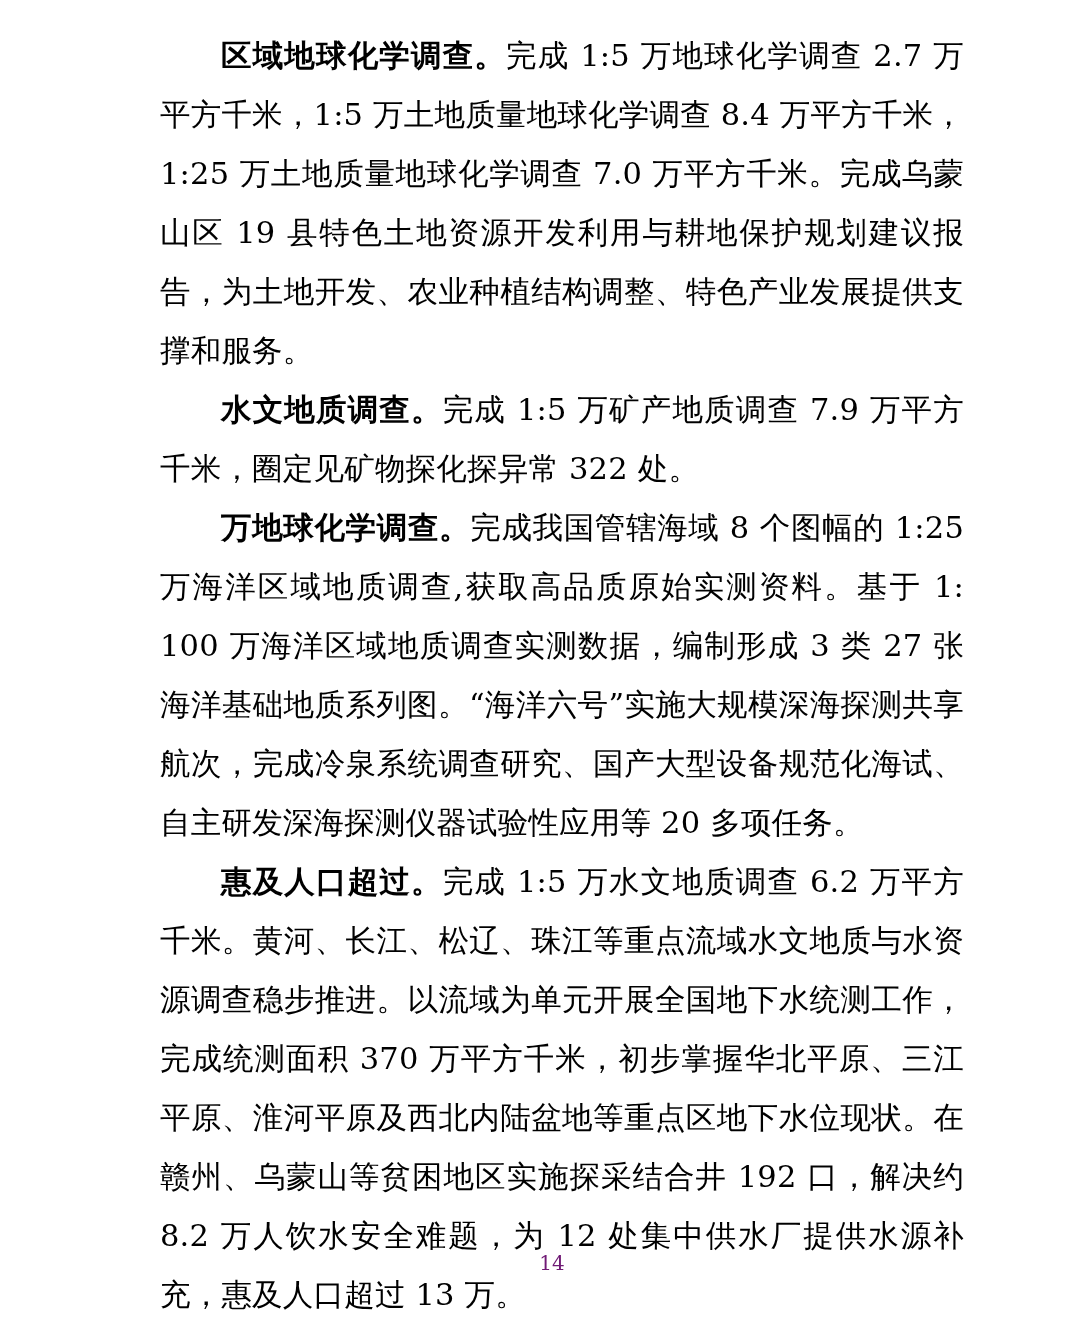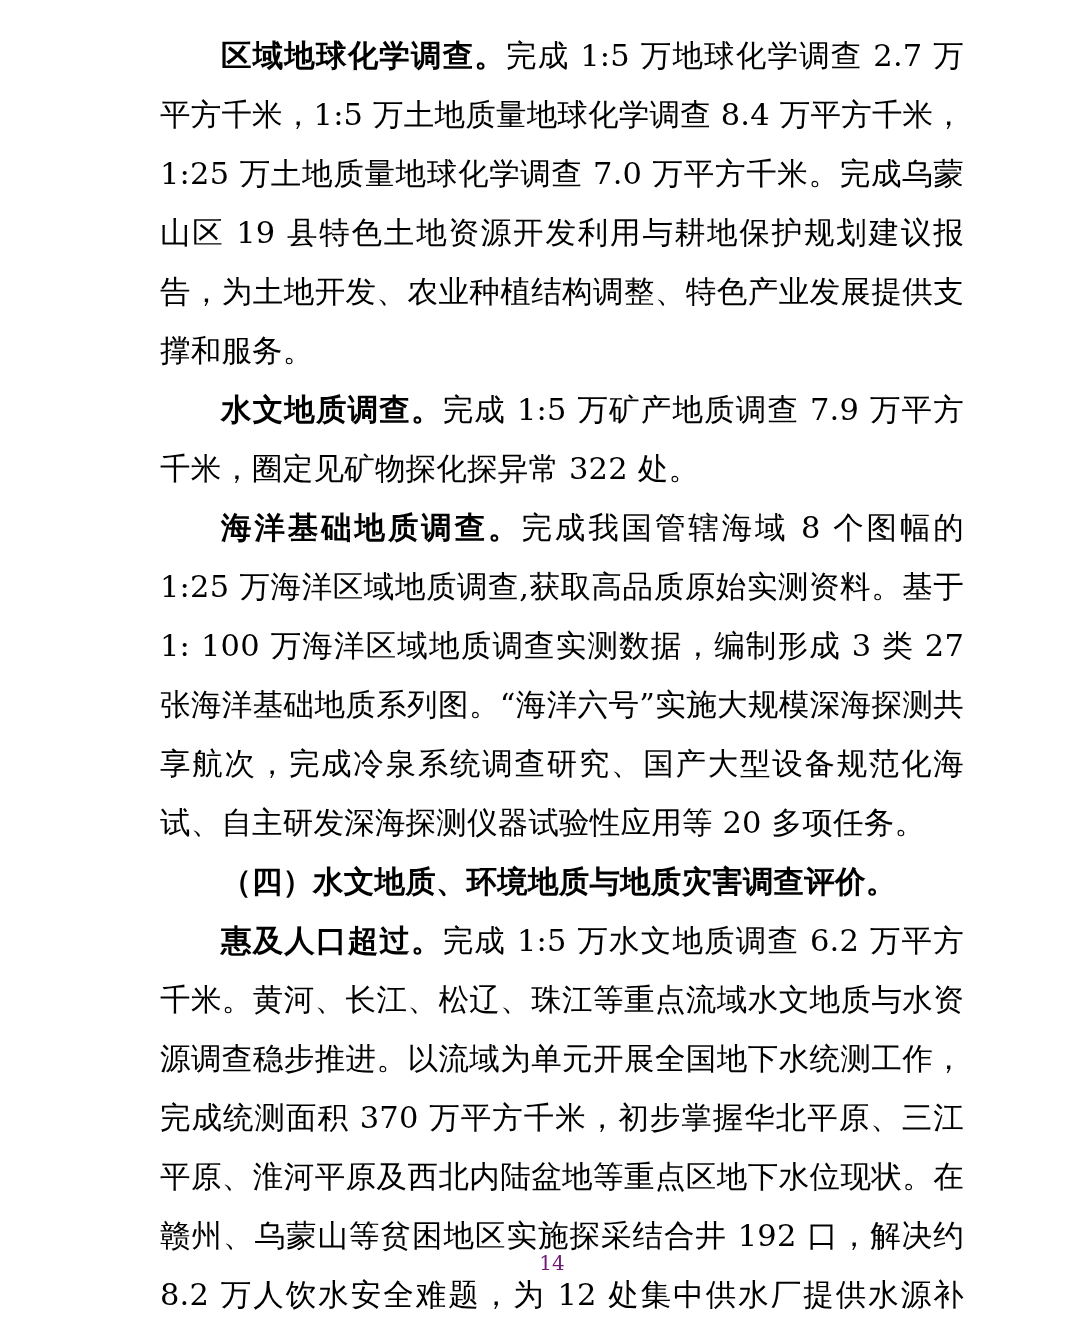--- a/index.html
+++ b/index.html
@@ -52,20 +52,19 @@
 </style>
 </head>
 <body>
 
 <div class="page">
 
   <p class="para"><span class="lead">区域地球化学调查。</span><span>完成 1:5 万地球化学调查 2.7 万平方千米，1:5 万土地质量地球化学调查 8.4 万平方千米，1:25 万土地质量地球化学调查 7.0 万平方千米。完成乌蒙山区 19 县特色土地资源开发利用与耕地保护规划建议报告，为土地开发、农业种植结构调整、特色产业发展提供支撑和服务。</span></p>
 
   <p class="para"><span class="lead">水文地质调查。</span><span>完成 1:5 万矿产地质调查 7.9 万平方千米，圈定见矿物探化探异常 322 处。</span></p>
 
-  <p class="para"><span class="lead">海洋基础地质调查。</span><span>完成我国管辖海域 8 个图幅的 1:25 万海洋区域地质调查,获取高品质原始实测资料。基于 1: 100 万海洋区域地质调查实测数据，编制形成 3 类 27 张海洋基础地质系列图。“海洋六号”实施大规模深海探测共享航次，完成冷泉系统调查研究、国产大型设备规范化海试、自主研发深海探测仪器试验性应用等 20 多项任务。</span></p>
+  <p class="para"><span class="lead">万地球化学调查。</span><span>完成我国管辖海域 8 个图幅的 1:25 万海洋区域地质调查,获取高品质原始实测资料。基于 1: 100 万海洋区域地质调查实测数据，编制形成 3 类 27 张海洋基础地质系列图。“海洋六号”实施大规模深海探测共享航次，完成冷泉系统调查研究、国产大型设备规范化海试、自主研发深海探测仪器试验性应用等 20 多项任务。</span></p>
 
-  <p class="para heading">（四）水文地质、环境地质与地质灾害调查评价。</p>
 
   <p class="para"><span class="lead">惠及人口超过。</span><span>完成 1:5 万水文地质调查 6.2 万平方千米。黄河、长江、松辽、珠江等重点流域水文地质与水资源调查稳步推进。以流域为单元开展全国地下水统测工作，完成统测面积 370 万平方千米，初步掌握华北平原、三江平原、淮河平原及西北内陆盆地等重点区地下水位现状。在赣州、乌蒙山等贫困地区实施探采结合井 192 口，解决约 8.2 万人饮水安全难题，为 12 处集中供水厂提供水源补充，惠及人口超过 13 万。</span></p>
 
   <div class="page-number">14</div>
 </div>
 
 </body></html>

